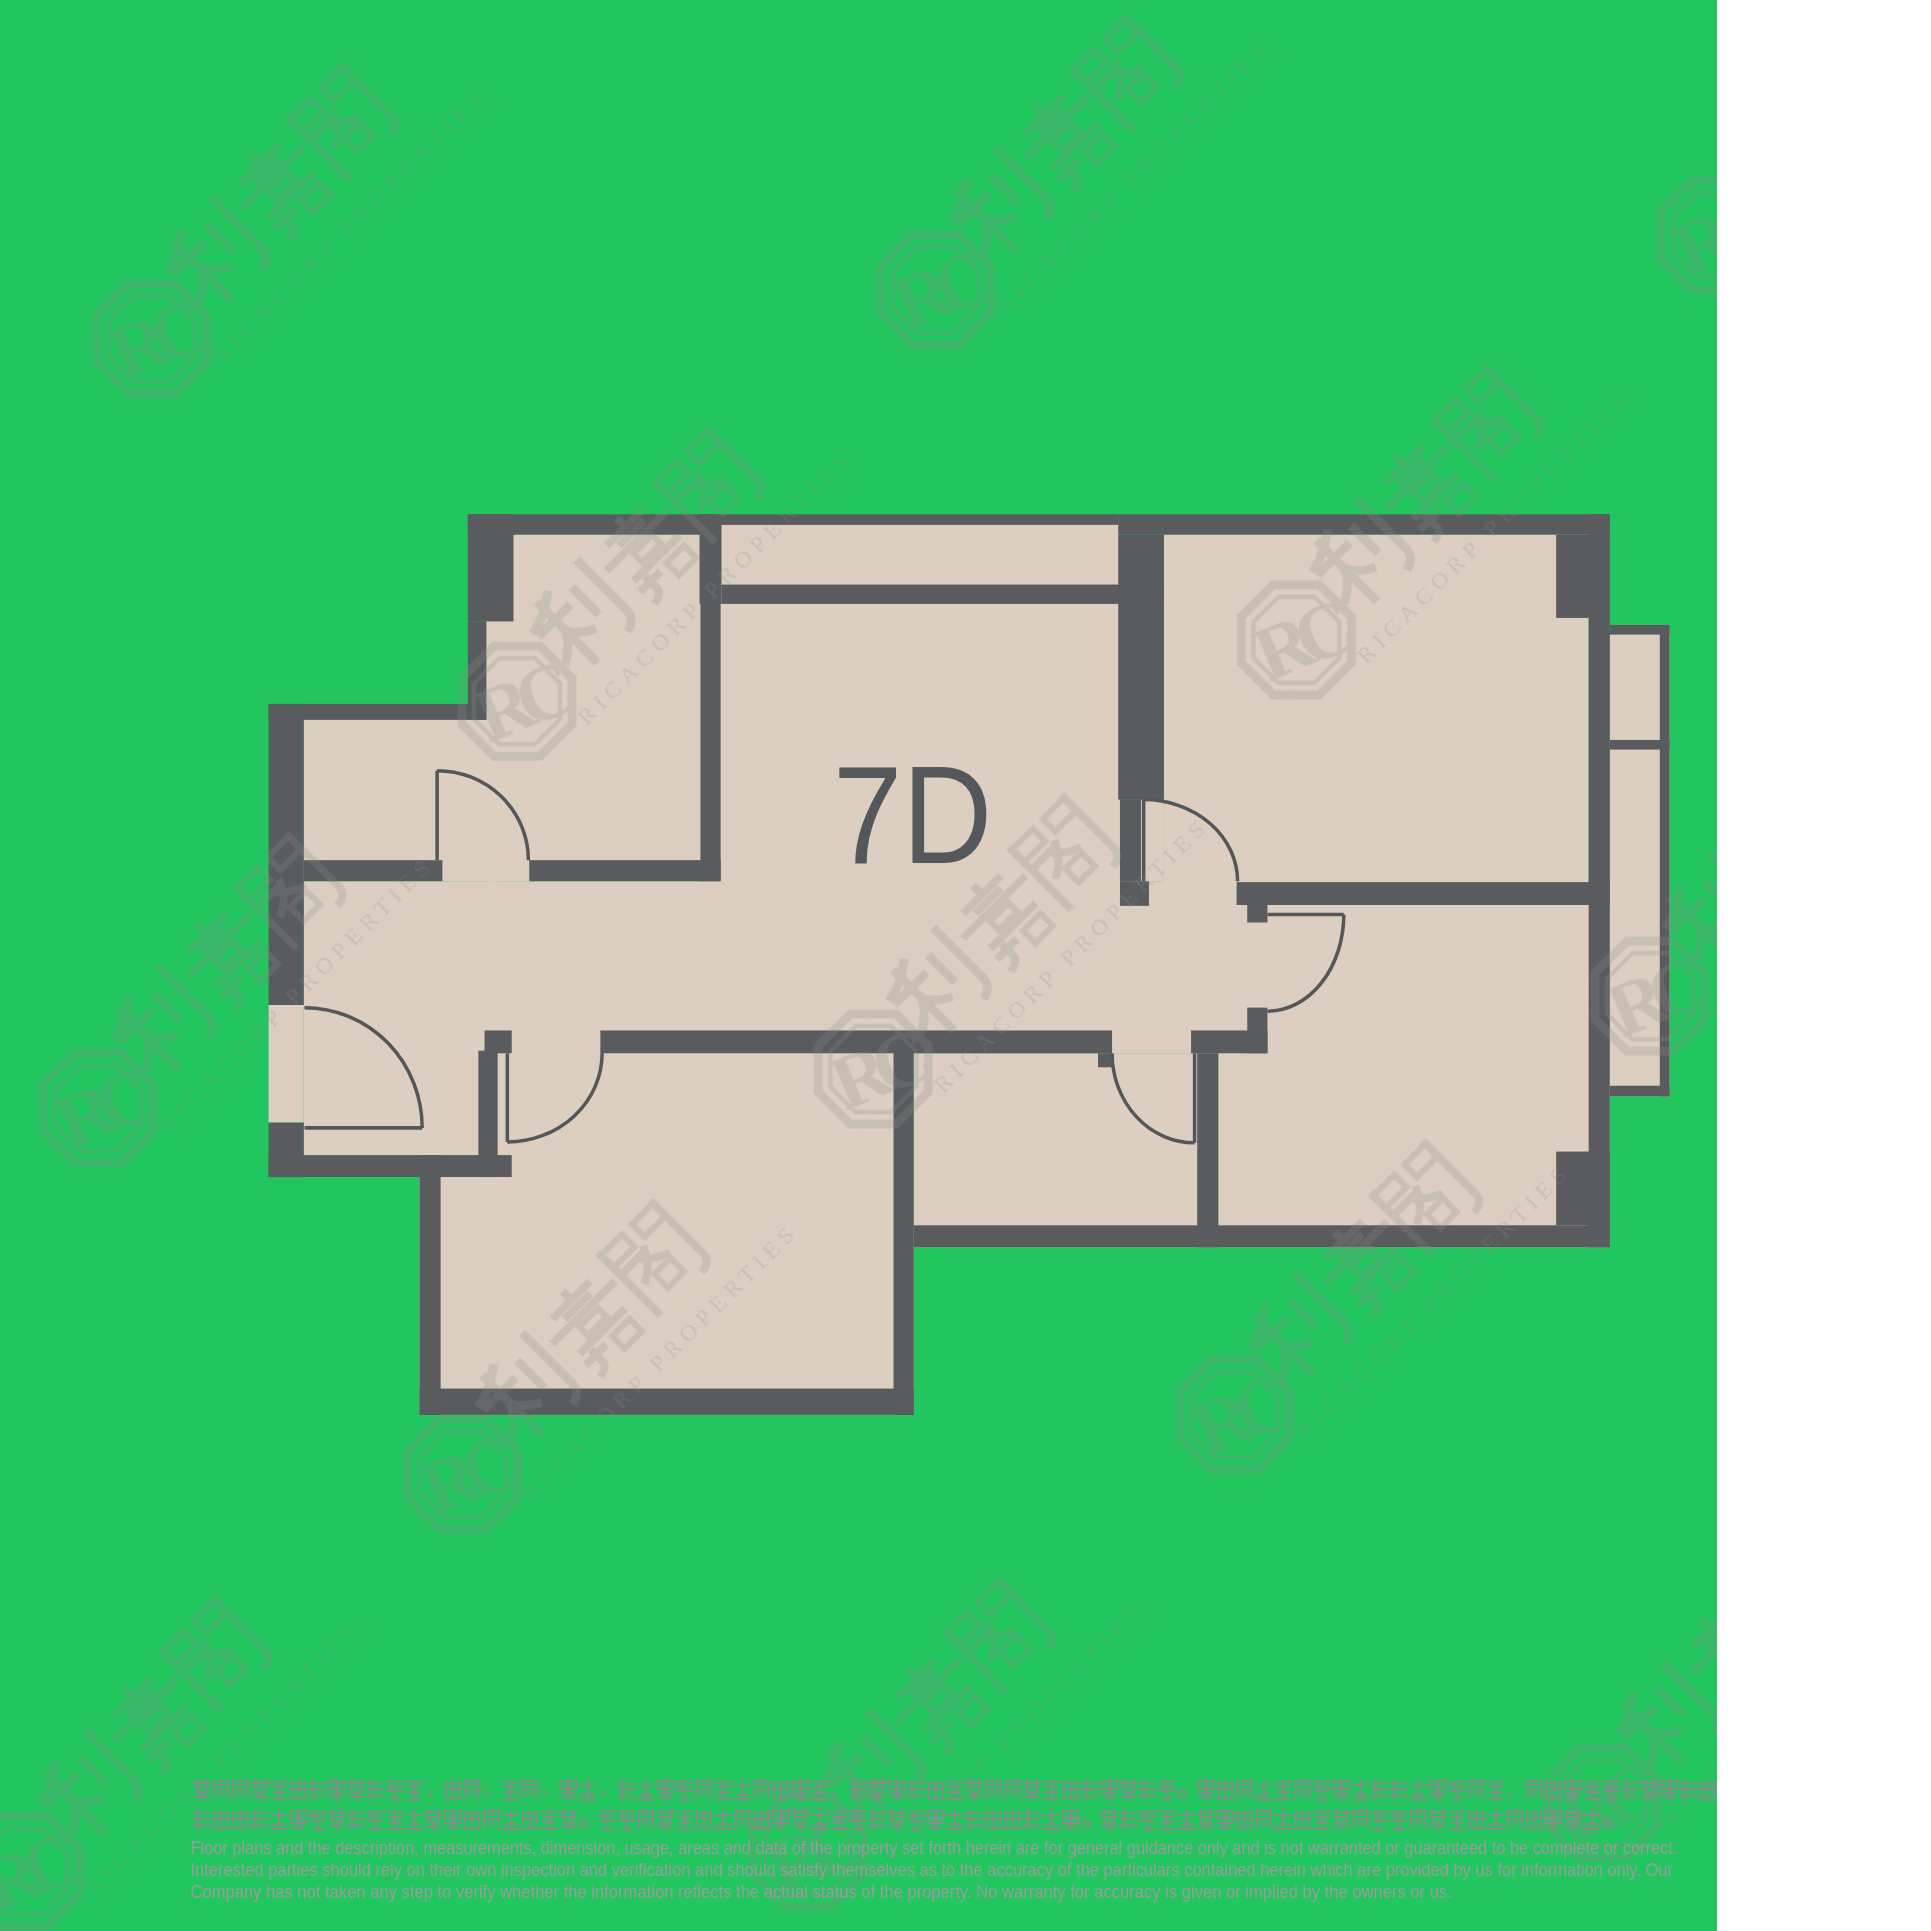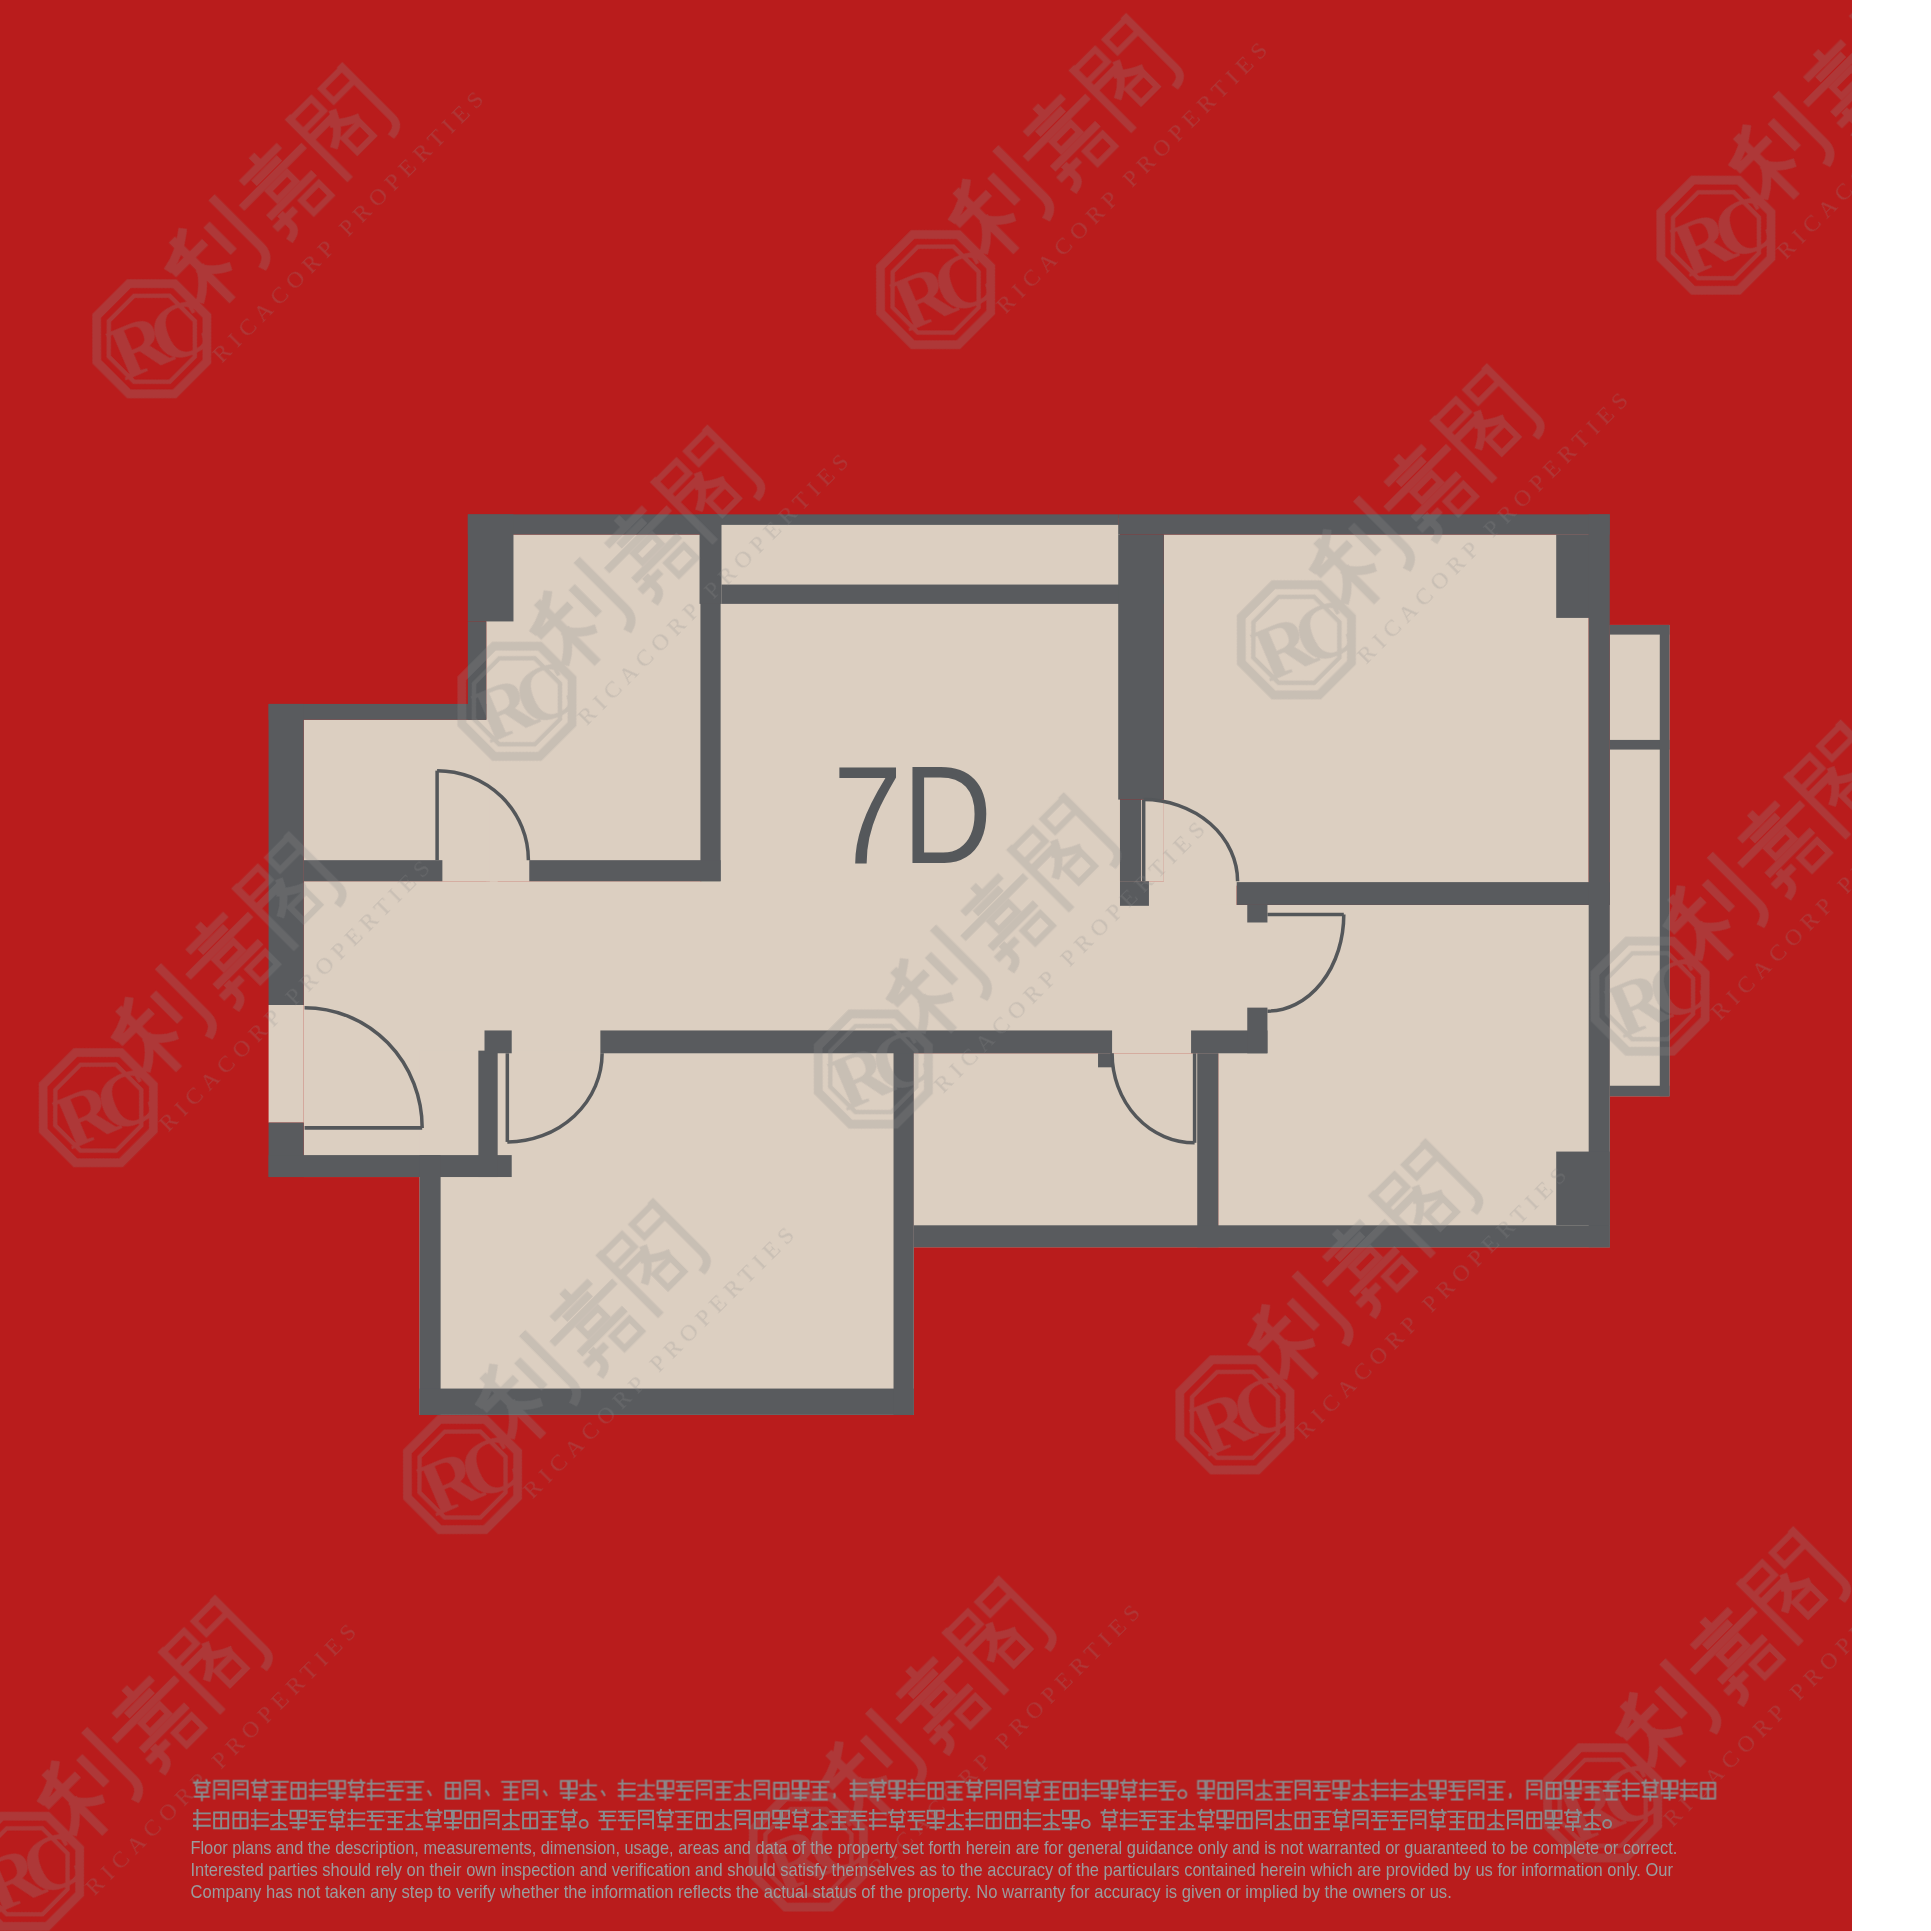--- a/index.html
+++ b/index.html
@@ -1,12 +1,12 @@
 <!DOCTYPE html>
-<html style="font-size:14px"><head><meta charset="utf-8"><style>html,body{margin:0;padding:0}.page{position:relative;width:1852px;height:1931px;background:#b91c1c;overflow:hidden;font-family:"Liberation Sans",sans-serif}</style></head><body>
+<html style="font-size:14px"><head><meta charset="utf-8"><style>html,body{margin:0;padding:0}.page{position:relative;width:1717px;height:1931px;background:#22c55e;overflow:hidden;font-family:"Liberation Sans",sans-serif}</style></head><body>
 <div class="page">
 <svg width="1931" height="1931" viewBox="0 0 2200 2200">
 <defs>
 <g id="wli" stroke="#8f8f8f" stroke-linecap="square">
           <path d="M-26,-44 V44" stroke-width="10"></path>
           <path d="M-48,-20 H-6" stroke-width="10"></path>
           <path d="M-12,-46 Q-30,-32 -50,-28" stroke-width="10" fill="none"></path>
           <path d="M-26,-2 Q-36,14 -50,22" stroke-width="10" fill="none"></path>
           <path d="M-26,-2 Q-16,12 -4,18" stroke-width="10" fill="none"></path>
           <path d="M14,-28 V6" stroke-width="10"></path>

